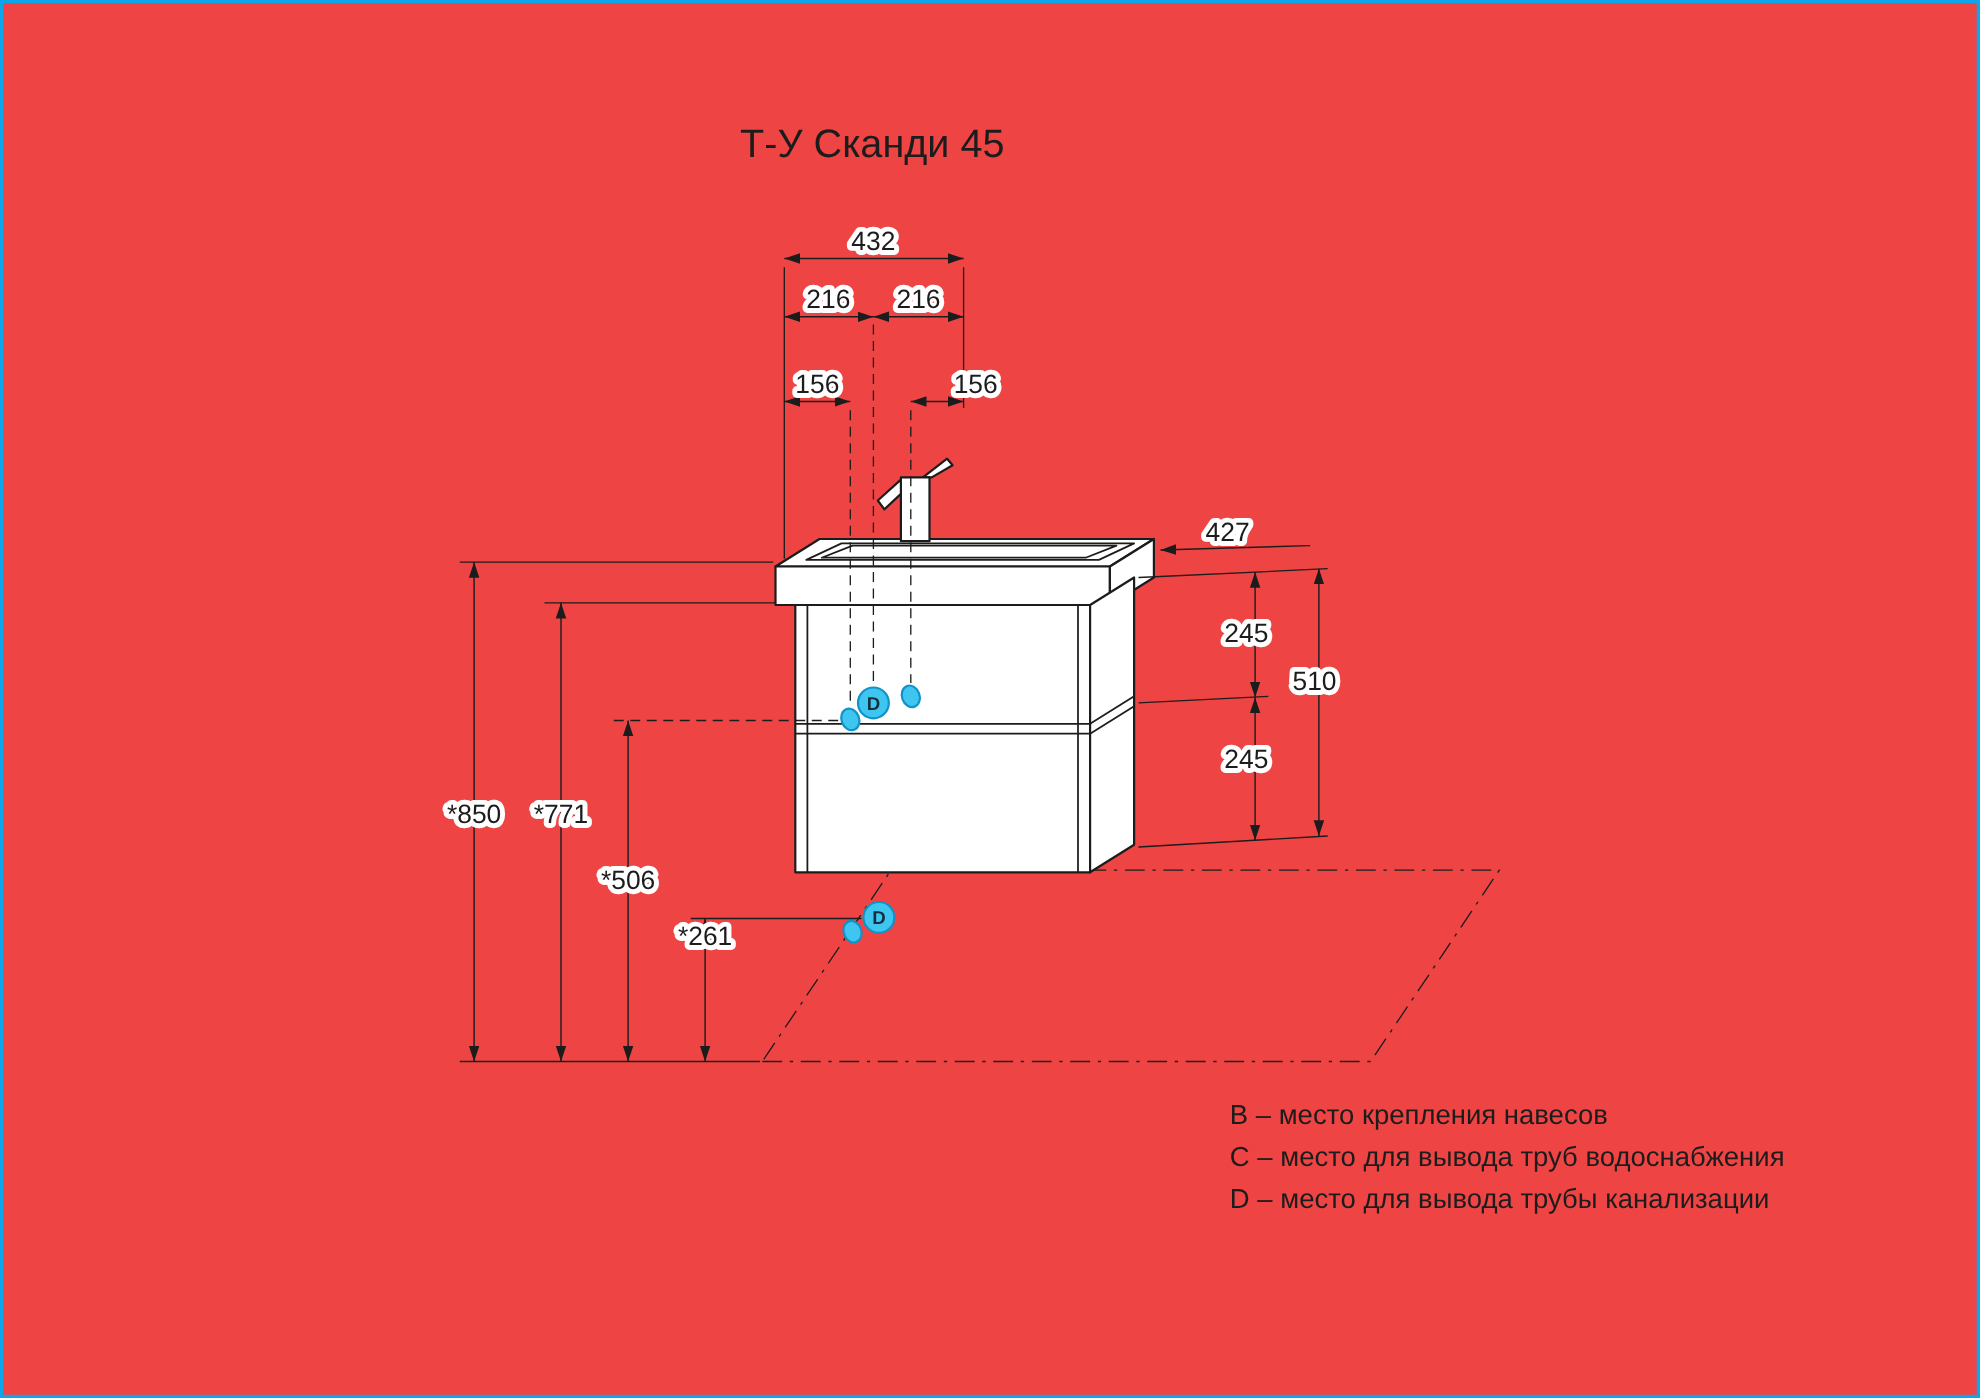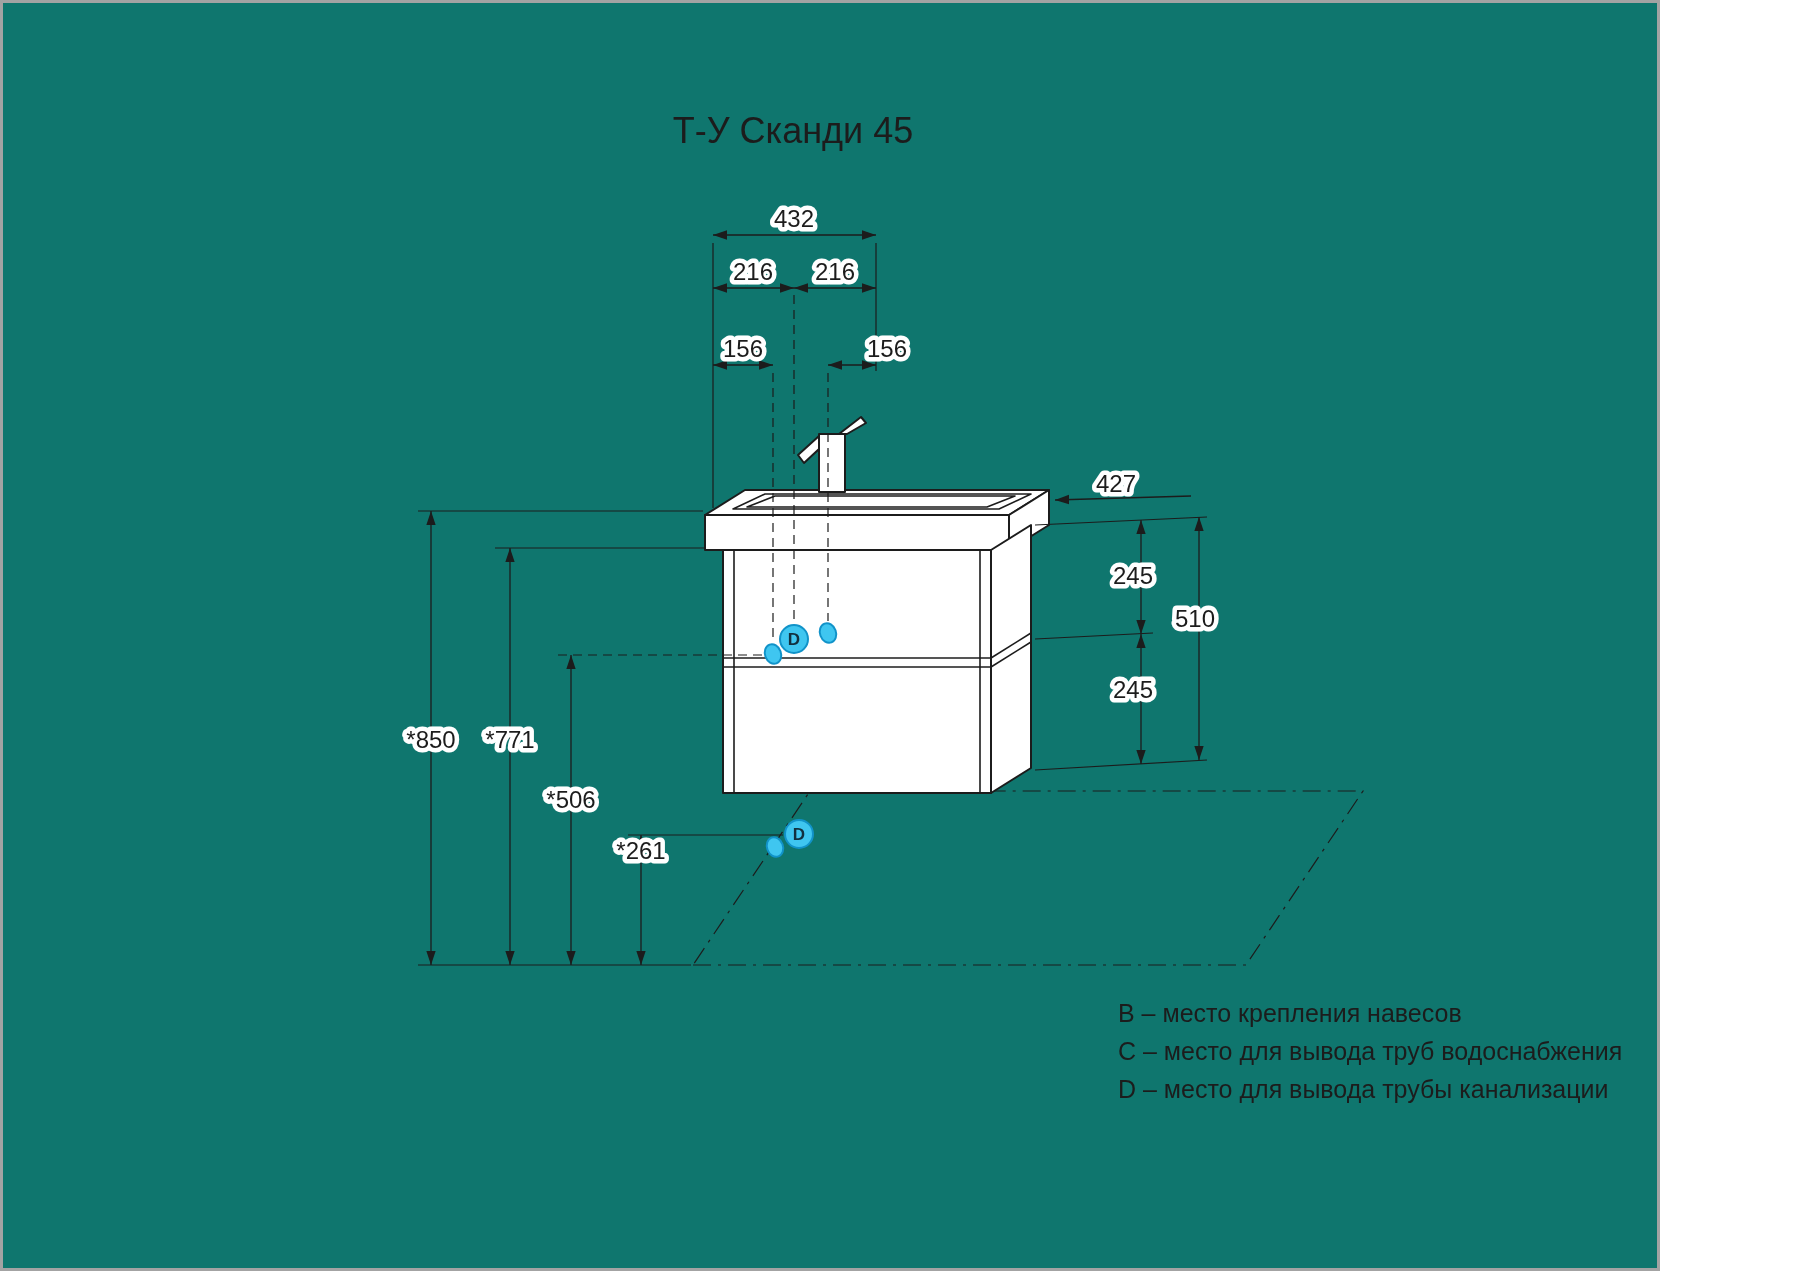--- a/index.html
+++ b/index.html
@@ -1,21 +1,21 @@
 <!DOCTYPE html>
 <html><head>
 <meta charset="utf-8">
 <style>
   html,body{margin:0;padding:0;background:#fff;}
   .page{
     position:relative;
-    width:1660px;height:1271px;
+    width:1800px;height:1271px;
     box-sizing:border-box;
-    border:3px solid #a3a3a3;
-    background:#0f766e;
+    border:3px solid #0ea5e9;
+    background:#ef4444;
     font-family:"Liberation Sans", sans-serif;
     overflow:hidden;
   }
   svg{display:block;}
   .obj{fill:#ffffff;stroke:#1c1c1c;stroke-width:2;stroke-linejoin:round;}
   .obj-thin{fill:none;stroke:#1c1c1c;stroke-width:1.6;stroke-linejoin:round;}
   .ext{stroke:#1c1c1c;stroke-width:1.2;fill:none;}
   .dash{stroke:#1c1c1c;stroke-width:1.2;fill:none;stroke-dasharray:9 6;}
   .dashdot{stroke:#1c1c1c;stroke-width:1.2;fill:none;stroke-dasharray:18 7 3 7;}
   .dim{stroke:#1c1c1c;stroke-width:1.3;fill:none;marker-start:url(#arw);marker-end:url(#arw);}

